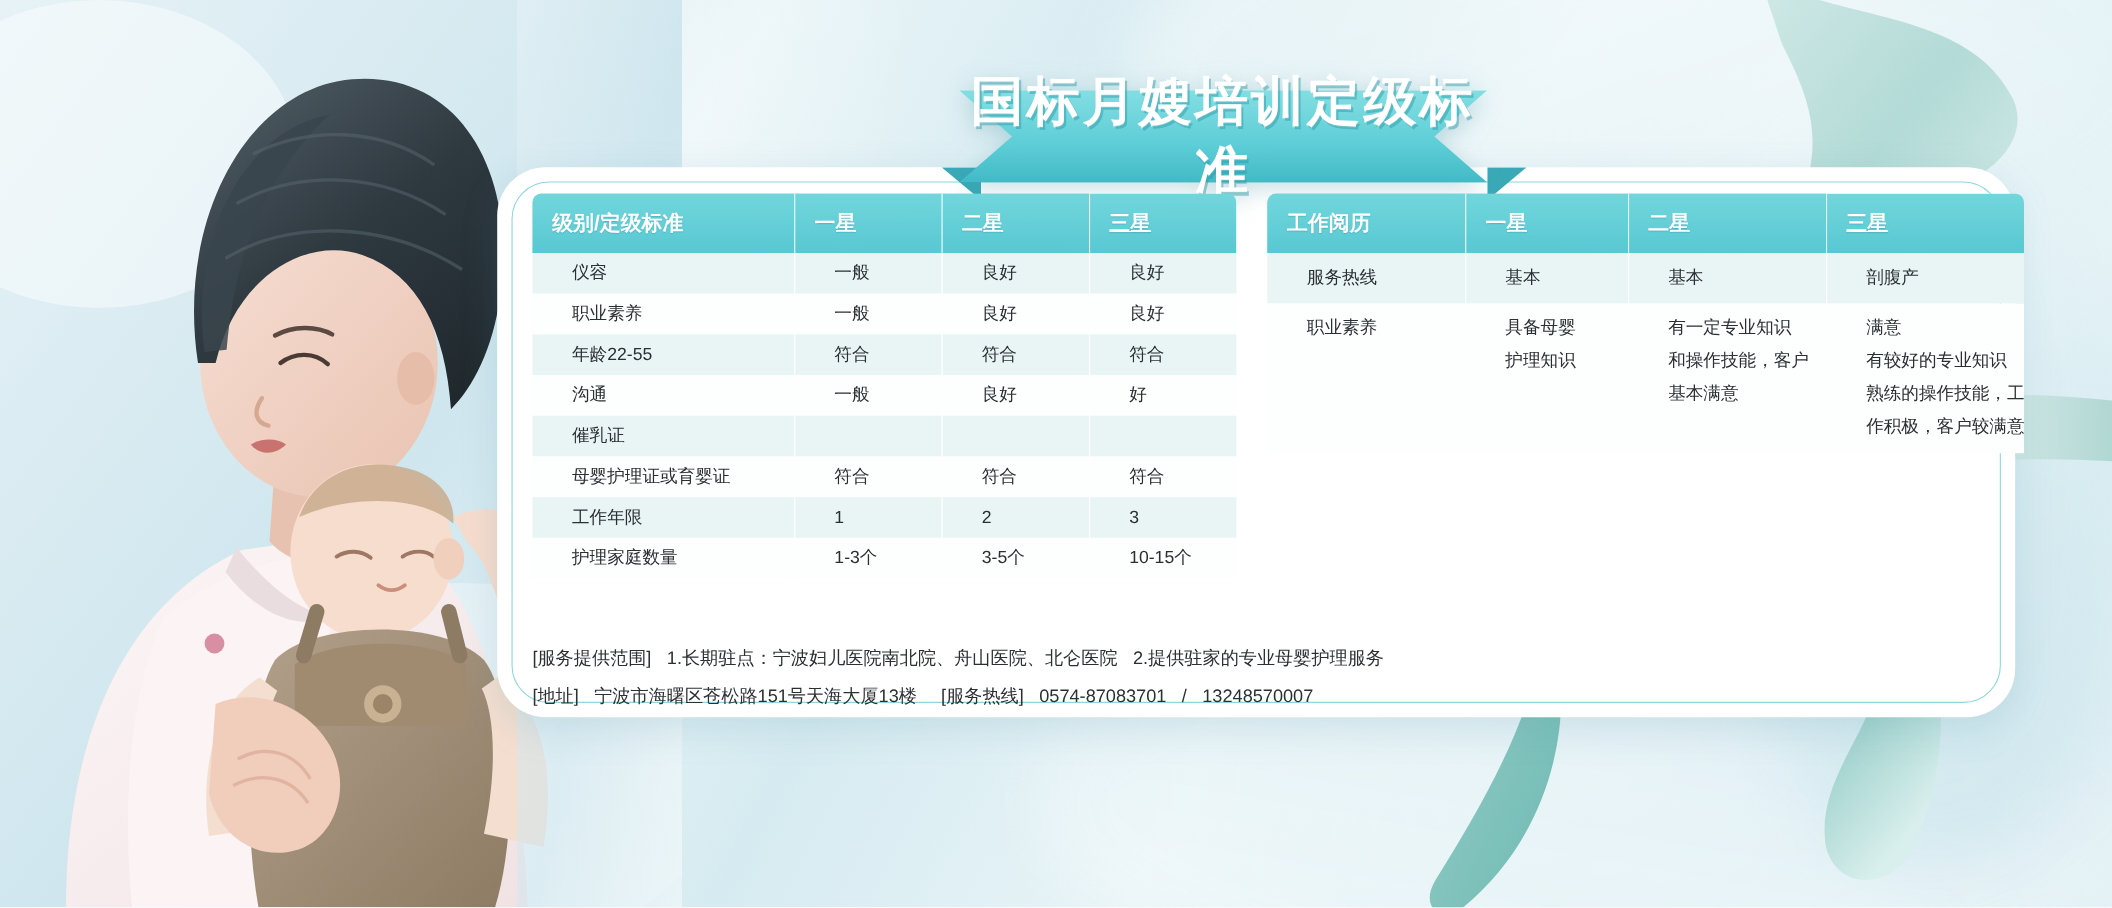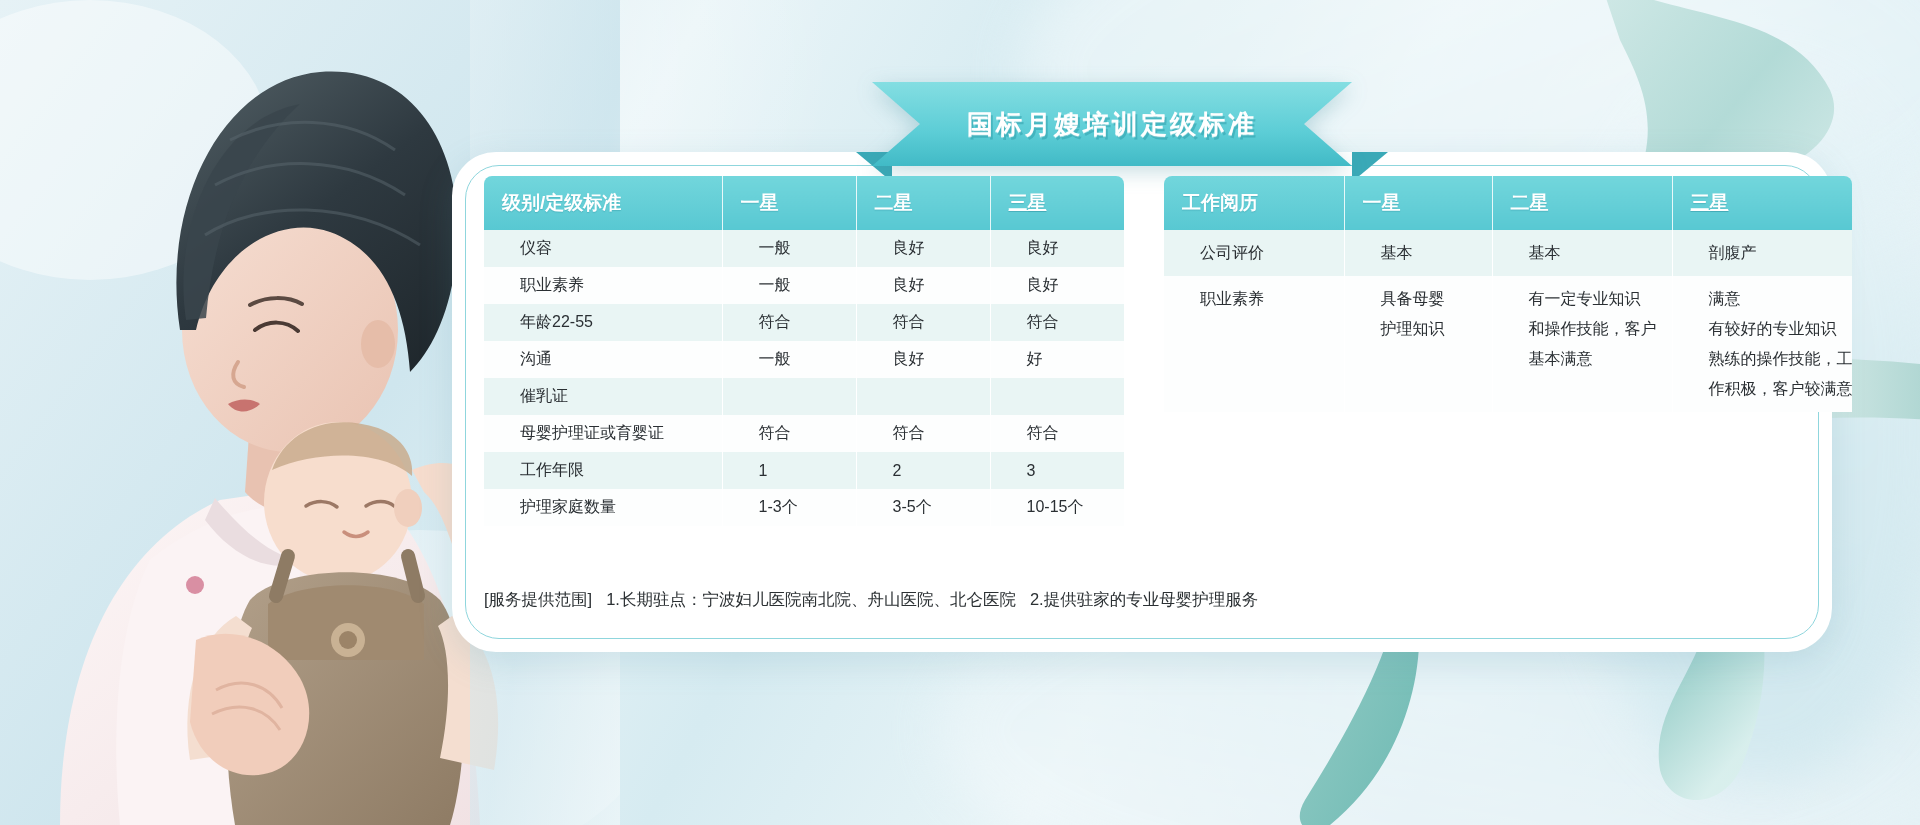--- a/index.html
+++ b/index.html
@@ -57,34 +57,34 @@
     filter: drop-shadow(0 6px 10px rgba(60,140,155,.28));
   }
   .ribbon-shape{
     position:absolute; inset:0;
     background:linear-gradient(180deg,#84dee2 0%,#5ccdd6 60%,#41bac6 100%);
     clip-path: polygon(0% 0%, 100% 0%, 90% 50%, 100% 100%, 0% 100%, 10% 50%);
   }
   .ribbon-title{
     position:absolute; inset:0;
     display:flex; align-items:center; justify-content:center;
-    color:#ffffff; font-size:26px; font-weight:700; letter-spacing:3px;
+    color:#ffffff; font-size:48px; font-weight:700; letter-spacing:3px;
     text-shadow: 2px 3px 0 rgba(38,150,165,.45), 0 1px 0 rgba(255,255,255,.5);
     font-family:"DejaVu Sans","Liberation Sans",sans-serif;
     text-align:center;
   }
   
   .tail{ position:absolute; width:36px; height:30px; background:#3aa9b7; }
   .tail-l{ left:856px; top:152px; clip-path:polygon(100% 0,100% 100%,0 0); }
   .tail-r{ left:1352px; top:152px; clip-path:polygon(0 0,0 100%,100% 0); }
 
   
   .tables{
     position:absolute; left:484px; top:176px; width:1320px;
-    display:flex; gap:40px;
+    display:flex; gap:28px;
   }
   table{ border-collapse:collapse; table-layout:fixed; }
   .tbl{ width:640px; }
   .tbl thead th{
     background:linear-gradient(180deg,#72d6dc 0%,#58c8d2 100%);
     color:#ffffff; font-size:19px; font-weight:700;
     text-align:left; padding:13px 0 14px 18px; height:54px;
     border-right:1px solid rgba(255,255,255,.85);
     text-shadow:0 1px 1px rgba(40,140,155,.35);
   }
@@ -358,21 +358,21 @@
         <thead>
           <tr>
             <th>工作阅历</th>
             <th>一星</th>
             <th>二星</th>
             <th>三星</th>
           </tr>
         </thead>
         <tbody>
           <tr>
-            <td>公司评价</td>
+            <td>服务热线</td>
             <td>
                 <span>基本</span>
               </td>
             <td>
                 <span>基本</span>
               </td>
             <td>
                 <span>剖腹产</span>
               </td>
           </tr>
@@ -396,15 +396,18 @@
           </tr>
         </tbody>
       </table>
     </div>
   </div>
 
   <div class="footer">
     <div class="ln">
       <span>[服务提供范围]</span><span class="gap-sm"></span><span>1.长期驻点：宁波妇儿医院南北院、舟山医院、北仑医院</span><span class="gap-sm"></span><span>2.提供驻家的专业母婴护理服务</span>
     </div>
+    <div class="ln">
+      <span>[地址]</span><span class="gap-sm"></span><span>宁波市海曙区苍松路151号天海大厦13楼</span><span class="gap-md"></span><span>[服务热线]</span><span class="gap-sm"></span><span>0574-87083701</span><span class="gap-sm"></span><span>/</span><span class="gap-sm"></span><span>13248570007</span>
+    </div>
   </div>
 
 </div>
 
 </body></html>

